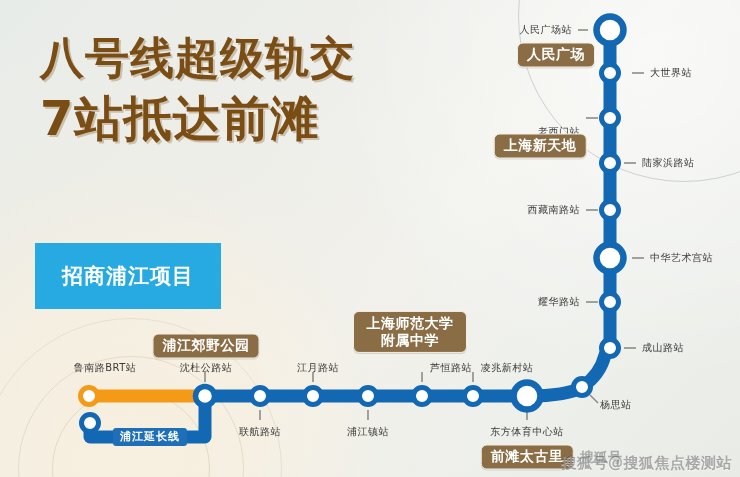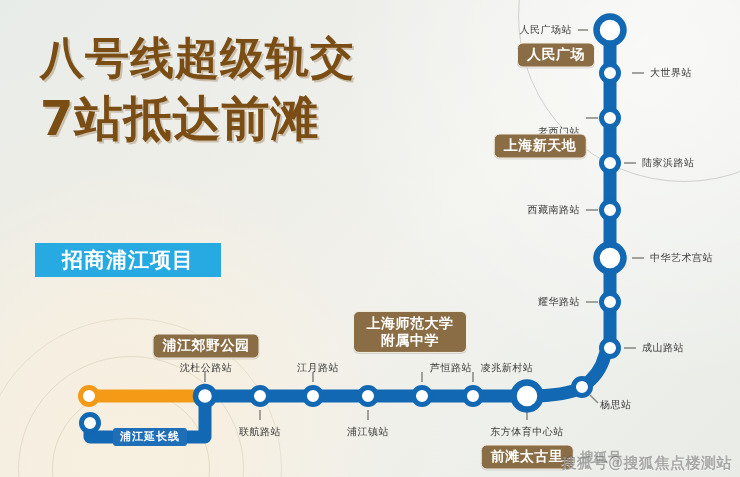--- a/index.html
+++ b/index.html
@@ -33,21 +33,21 @@
     color:#7a4d15;font-weight:bold;letter-spacing:1px;line-height:1;
     font-family:"DejaVu Sans","Liberation Sans",sans-serif;
     text-shadow:2px 2px 0 rgba(120,76,20,.28);
     white-space:nowrap;
   }
   .hl1{font-size:44px;}
   .hl2{font-size:48px;margin-top:14px;}
 
   
   .projtag{
-    position:absolute;left:35px;top:243px;width:186px;height:34px;
+    position:absolute;left:35px;top:243px;width:186px;height:66px;
     background:#27aae1;display:flex;align-items:center;justify-content:center;
   }
   .projtag span{color:#fff;font-size:21px;font-weight:bold;letter-spacing:1px;
     font-family:"DejaVu Sans","Liberation Sans",sans-serif;}
 
   
   .svgwrap{position:absolute;left:0;top:0;width:740px;height:477px;}
 
   
   .lbl{
@@ -198,19 +198,20 @@
 
   <div class="lbl c" style="left:368px;top:432px;">浦江镇站</div>
 
   <div class="lbl c" style="left:318px;top:368px;">江月路站</div>
 
   <div class="lbl c" style="left:260px;top:432px;">联航路站</div>
 
   <div class="lbl c" style="left:206px;top:368px;">沈杜公路站</div>
   <div class="poi c" style="left:206px;top:346px;">浦江郊野公园</div>
 
+  <div class="lbl c" style="left:105px;top:368px;">鲁南路BRT站</div>
 
   <div class="branchlbl" style="left:150px;top:437px;">浦江延长线</div>
 
   <div class="wm2">搜狐号</div>
   <div class="wm">搜狐号@搜狐焦点楼测站</div>
 
 </div>
 
 </body></html>

